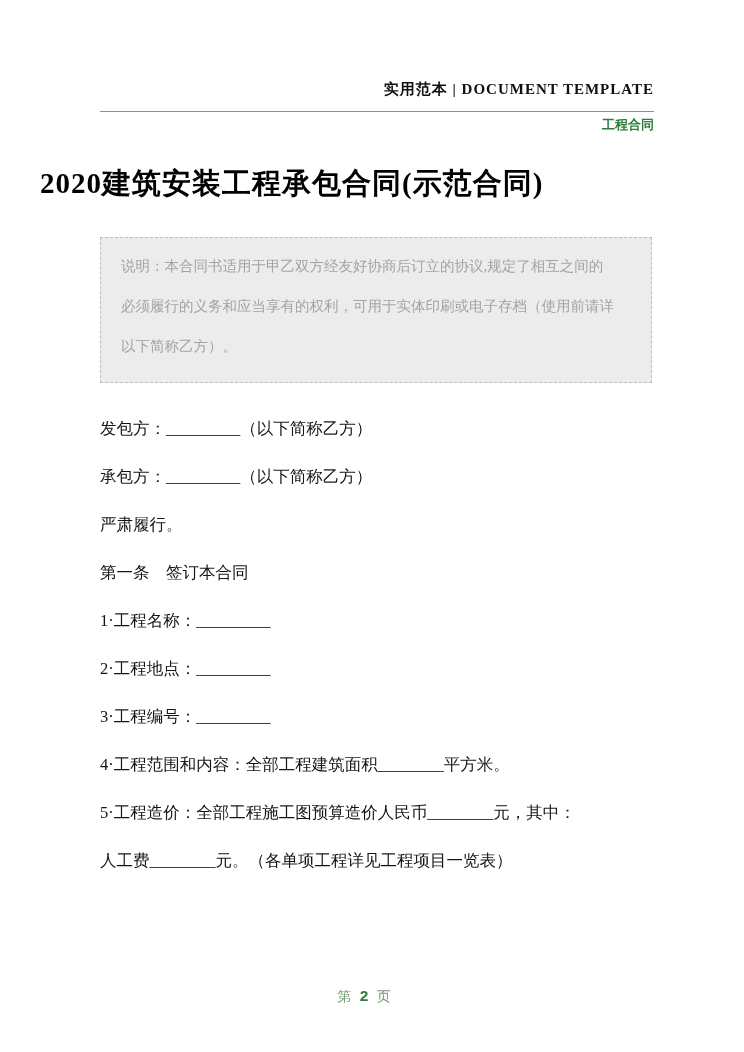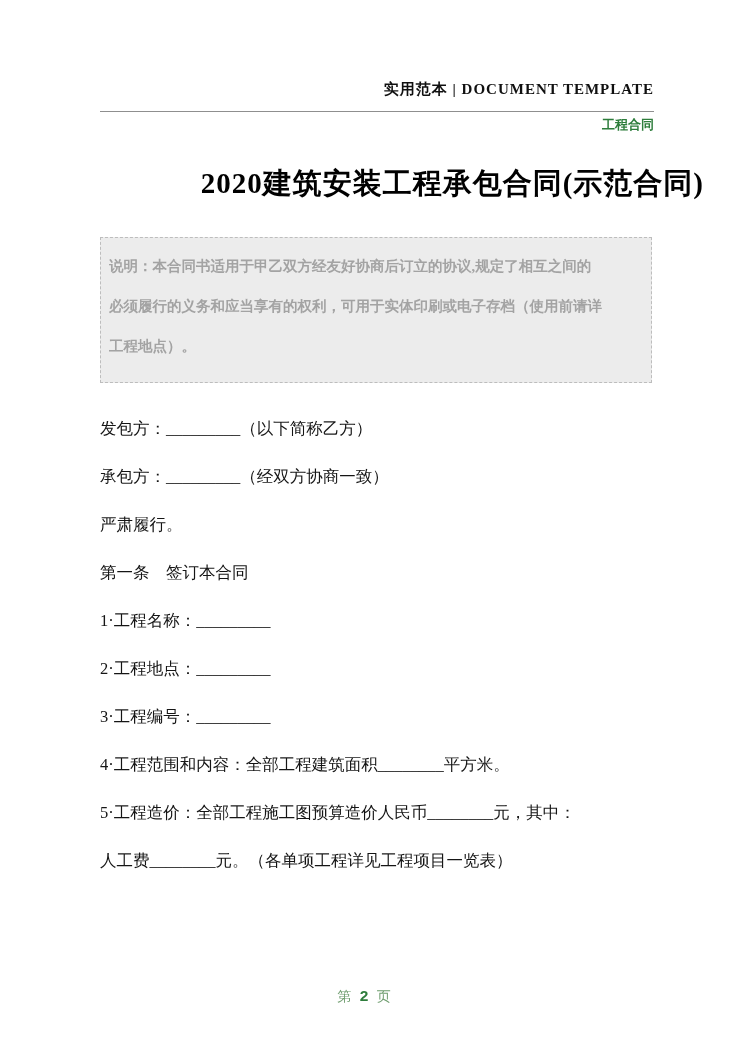--- a/index.html
+++ b/index.html
@@ -21,31 +21,30 @@
     border:none; border-top:1px solid #8f8f8f;
     margin:12px 0 0 0; height:0;
   }
   .doc-type {
     margin-top:4px;
     font-weight:bold; font-size:13px;
     color:var(--accent-green,#2e7d3c);
   }
   .title {
     margin:30px 40px 0 40px;
-    text-align:right;
+    text-align:left;
     font-size:29px; font-weight:bold; color:#000;
     letter-spacing:1px;
     white-space:nowrap;
   }
   .notice {
     margin:33px 92px 0 100px;
     background:var(--notice-bg,#ececec);
     border:1px dashed var(--notice-border,#bdbdbd);
-    padding:8px 16px 16px 8px;
-    font-weight:bold;
+    padding:8px 16px 16px 20px;
   }
   .notice-line {
     color:var(--notice-text,#a3a3a3);
     font-size:14.5px; line-height:40px;
     white-space:pre; overflow:hidden;
   }
   .body-lines { margin:22px 92px 0 100px; }
   .body-line {
     font-size:16.5px; line-height:48px; color:#151515;
     white-space:pre; overflow:hidden;
@@ -72,26 +71,26 @@
     <div class="tagline">实用范本 | DOCUMENT TEMPLATE</div>
     <hr class="header-rule">
     <div class="doc-type">工程合同</div>
   </div>
 
   <div class="title">2020建筑安装工程承包合同(示范合同)</div>
 
   <div class="notice">
       <div class="notice-line">说明：本合同书适用于甲乙双方经友好协商后订立的协议,规定了相互之间的</div>
       <div class="notice-line">必须履行的义务和应当享有的权利，可用于实体印刷或电子存档（使用前请详</div>
-      <div class="notice-line">工程地点）。</div>
+      <div class="notice-line">以下简称乙方）。</div>
     </div>
 
   <div class="body-lines">
       <div class="body-line">发包方：_________（以下简称乙方）</div>
-      <div class="body-line">承包方：_________（经双方协商一致）</div>
+      <div class="body-line">承包方：_________（以下简称乙方）</div>
       <div class="body-line">严肃履行。</div>
       <div class="body-line">第一条　签订本合同</div>
       <div class="body-line">1·工程名称：_________</div>
       <div class="body-line">2·工程地点：_________</div>
       <div class="body-line">3·工程编号：_________</div>
       <div class="body-line">4·工程范围和内容：全部工程建筑面积________平方米。</div>
       <div class="body-line">5·工程造价：全部工程施工图预算造价人民币________元，其中：</div>
       <div class="body-line">人工费________元。（各单项工程详见工程项目一览表）</div>
     </div>
 

